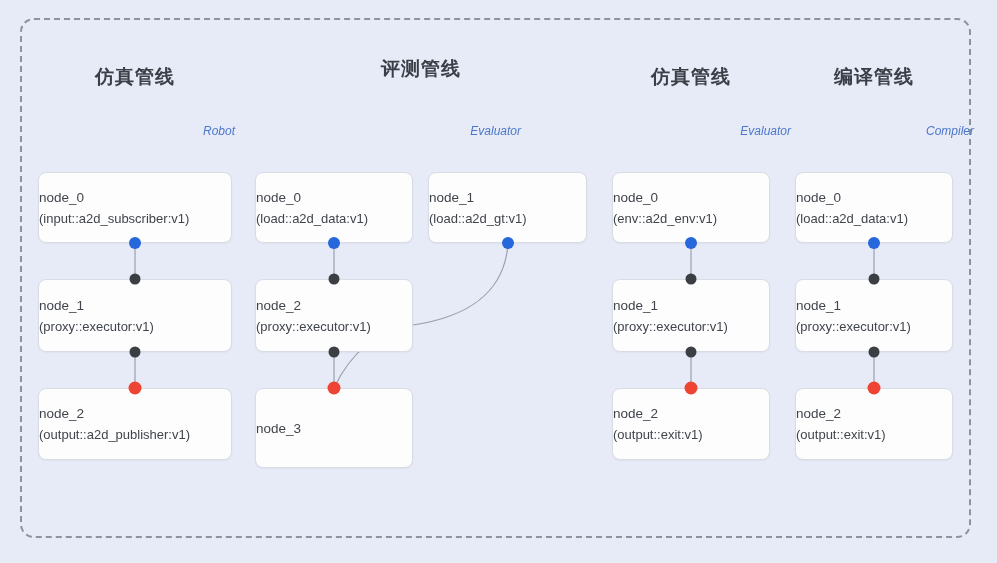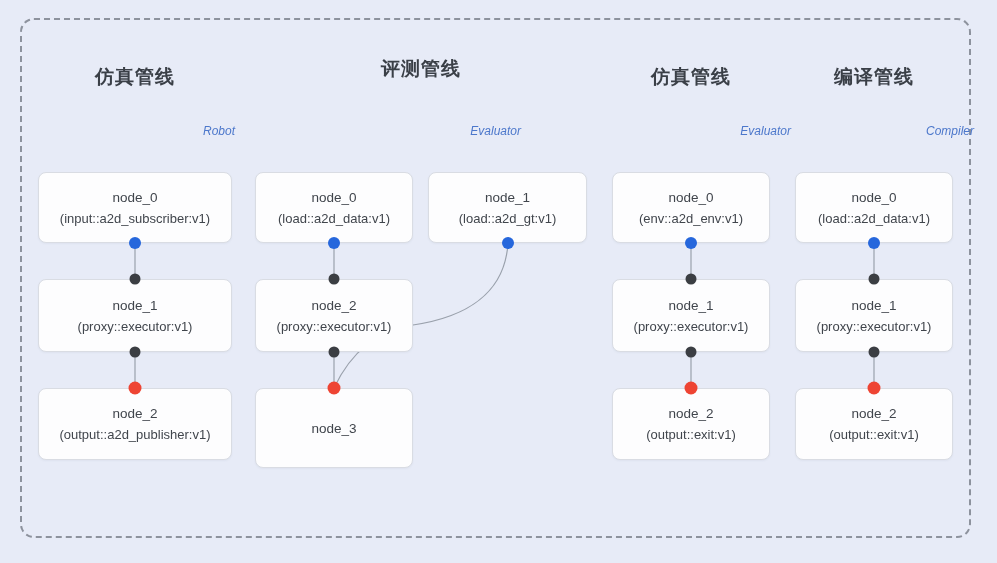--- a/index.html
+++ b/index.html
@@ -69,21 +69,21 @@
   }
   .node {
     position: absolute;
     background: var(--box-bg);
     border: 1px solid var(--box-border);
     border-radius: 8px;
     box-sizing: border-box;
     z-index: 2;
     display: flex;
     flex-direction: column;
-    align-items: center;
+    align-items: flex-start;
     justify-content: center;
     box-shadow: 0 1px 2px rgba(60,70,100,0.05);
   }
   .nname {
     font-size: 13.5px;
     color: var(--node-text);
     line-height: 21px;
   }
   .nimpl {
     font-size: 13px;

